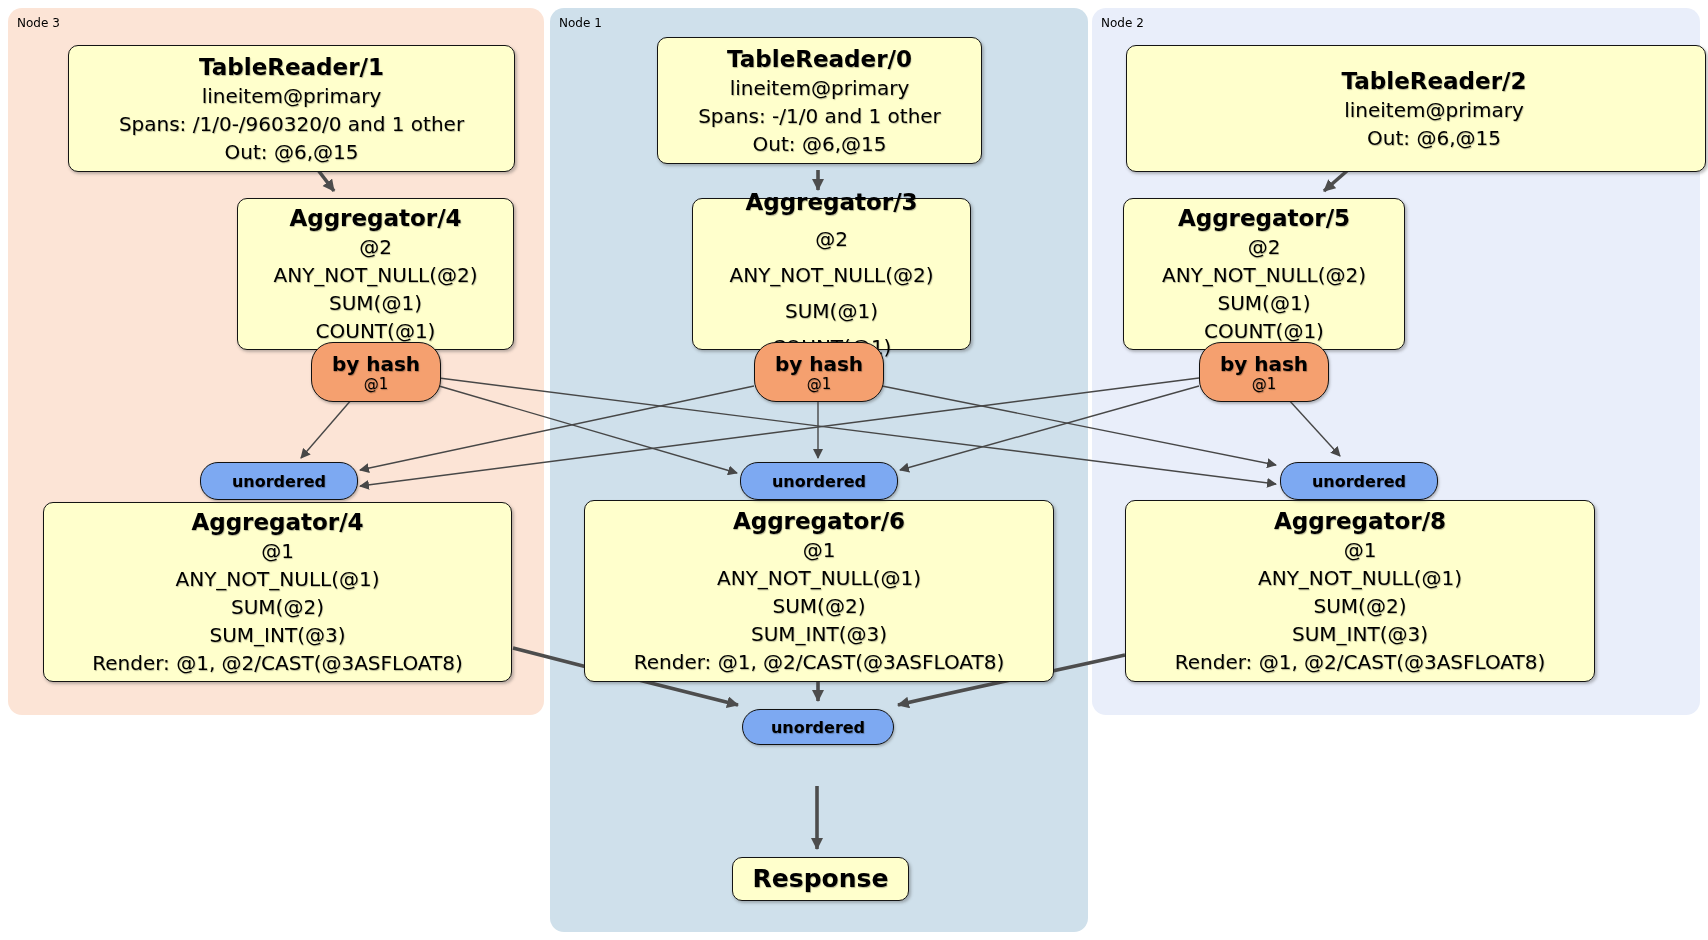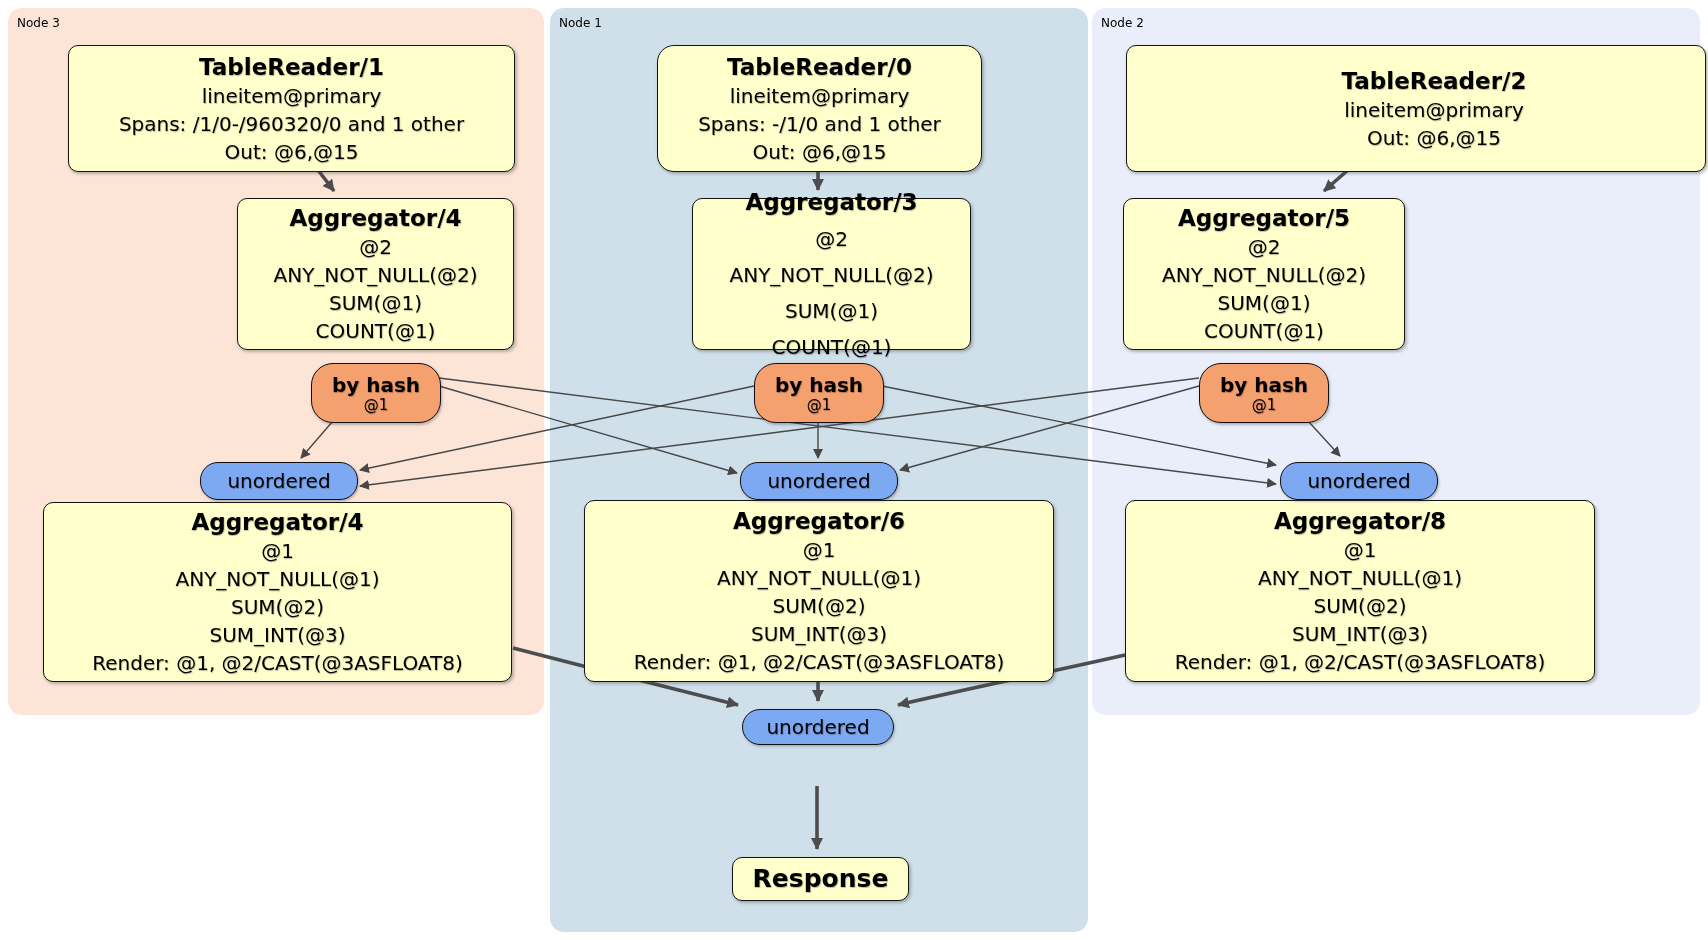--- a/index.html
+++ b/index.html
@@ -22,28 +22,27 @@
   .node.small .title{font-size:25px;line-height:30px;}
   .oval{
     position:absolute;z-index:4;border:1.6px solid #111;
     display:flex;flex-direction:column;justify-content:center;align-items:center;
     text-align:center;box-shadow:1px 1.5px 2.5px rgba(70,70,70,.35);
     text-shadow:.7px .7px 1px rgba(0,0,0,.28);
   }
   .hash{
     width:128px;height:58px;border-radius:22px;
     background:var(--hash-fill,#f5a06f);
-    margin-top:21px;
   }
   .hash-label{font-weight:bold;font-size:20px;line-height:24px;}
   .hash-tag{font-size:15px;line-height:17px;}
   .unordered{
     width:156px;height:36px;border-radius:18px;
     background:var(--unordered-fill,#7da9f2);
-    font-weight:normal;font-size:20px;
+    font-weight:bold;font-size:16px;
   }
   .unordered.bottom{width:150px;height:34px;}
 </style>
 </head>
 <body>
 
 <div class="stage">
 
   <div class="panel" style="left:8px;top:8px;width:536px;height:707px;background:var(--panel-node3,#fce4d6);"></div>
   <div class="panel" style="left:550px;top:8px;width:538px;height:924px;background:var(--panel-node1,#cfe0eb);"></div>
@@ -103,21 +102,21 @@
 
   <div class="node" style="left:43px;top:502px;width:467px;height:178px;">
     <div class="title">Aggregator/4</div>
     <div class="row">@1</div>
     <div class="row">ANY_NOT_NULL(@1)</div>
     <div class="row">SUM(@2)</div>
     <div class="row">SUM_INT(@3)</div>
     <div class="row">Render: @1, @2/CAST(@3ASFLOAT8)</div>
   </div>
 
-  <div class="node" style="left:657px;top:45px;width:323px;height:125px;border-radius:17px;">
+  <div class="node" style="left:657px;top:37px;width:323px;height:125px;">
     <div class="title">TableReader/0</div>
     <div class="row">lineitem@primary</div>
     <div class="row">Spans: -/1/0 and 1 other</div>
     <div class="row">Out: @6,@15</div>
   </div>
 
   <div class="node" style="left:692px;top:198px;width:277px;height:150px;gap:8px;">
     <div class="title">Aggregator/3</div>
     <div class="row">@2</div>
     <div class="row">ANY_NOT_NULL(@2)</div>

